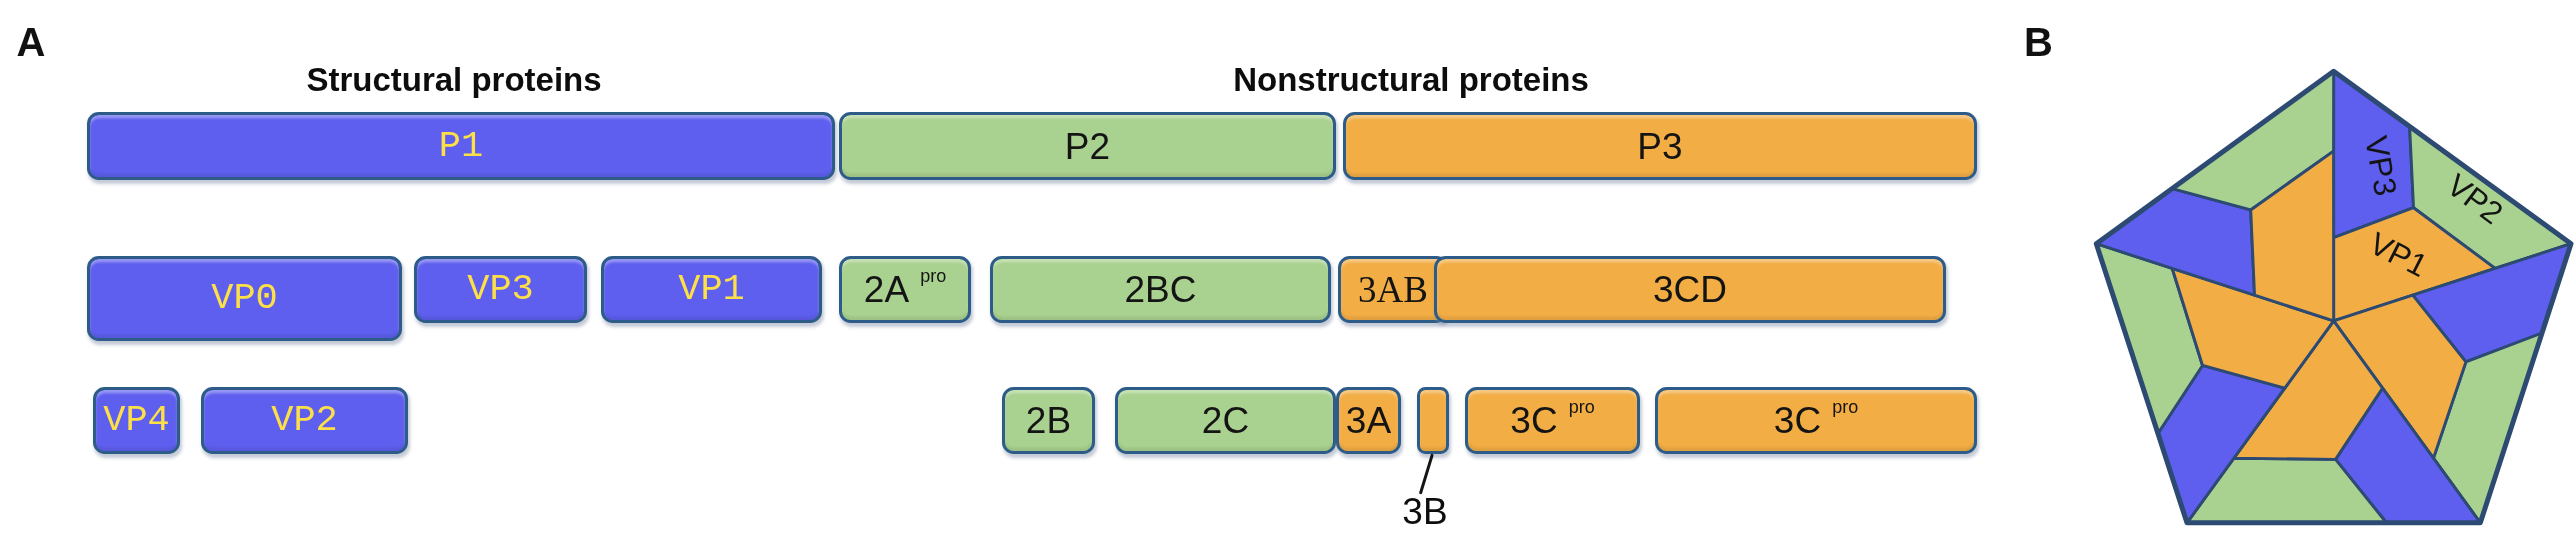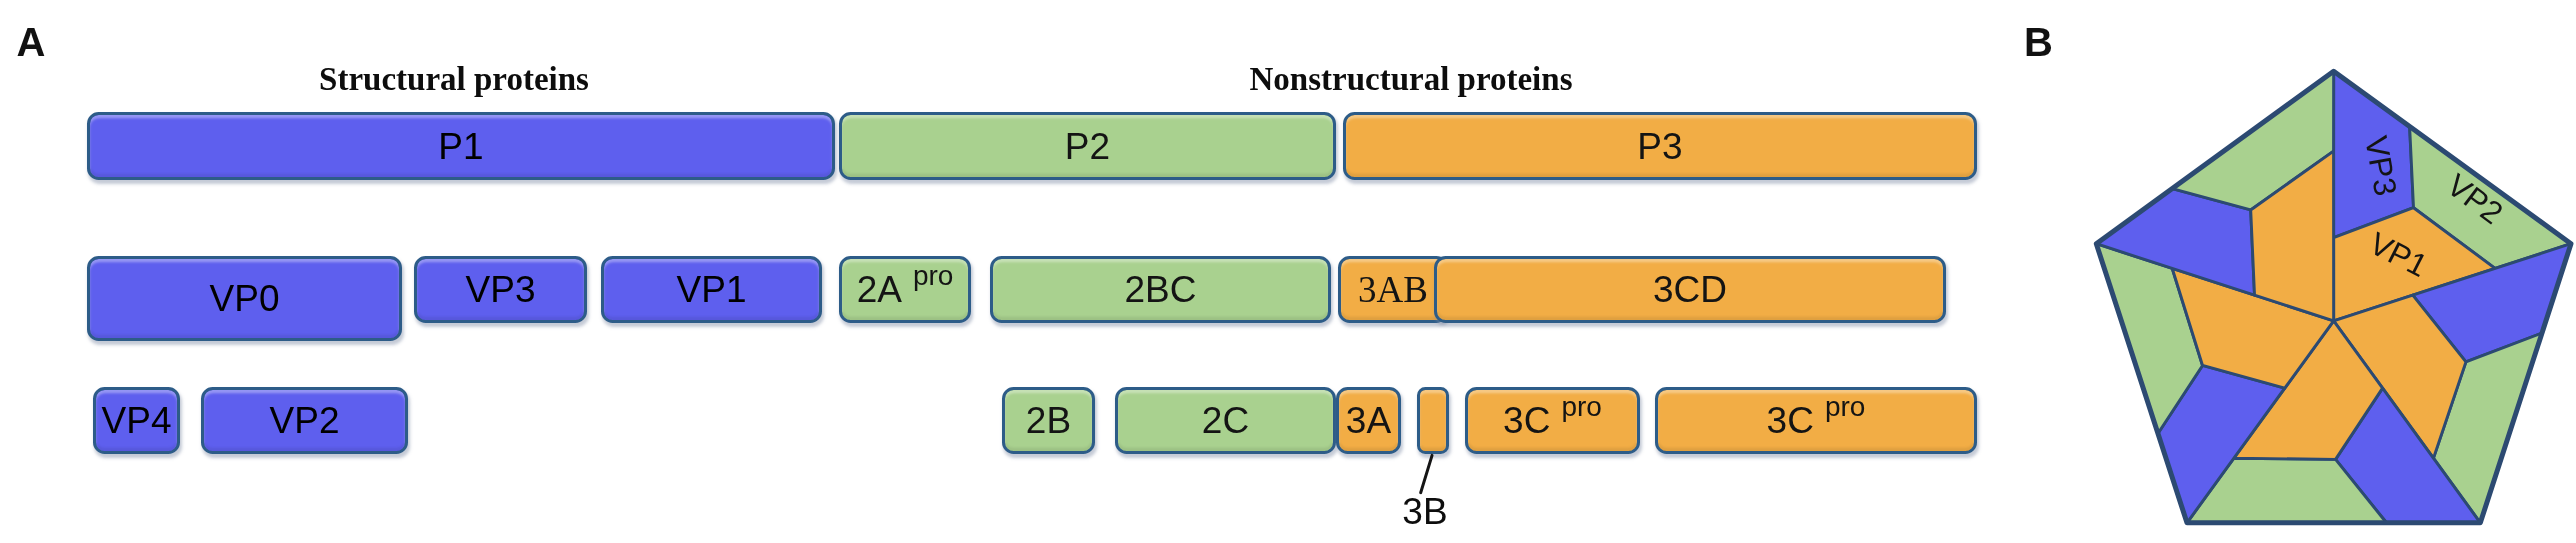--- a/index.html
+++ b/index.html
@@ -12,38 +12,38 @@
   }
   .panel-label{
     position:absolute;
     font-size:40px;font-weight:bold;color:#111;
     line-height:1;
   }
   .heading{
     position:absolute;
     font-size:33px;font-weight:bold;color:#0d0d0d;
     transform:translateX(-50%);
-    white-space:nowrap;line-height:1;font-family:Liberation Serif, serif;
+    white-space:nowrap;line-height:1;
   }
   .seg{
     position:absolute;
     box-sizing:border-box;
     display:flex;align-items:center;justify-content:center;
     border:3.3px solid var(--border);
     border-radius:11.7px;
     font-size:37px;
     line-height:1;
     box-shadow:1.7px 3.3px 3.3px rgba(125,138,165,0.45), inset 0 3.3px 2.5px rgba(255,255,255,0.35), inset 0 -3.3px 2.5px rgba(0,0,0,0.08);
     white-space:nowrap;
   }
-  .seg.blue{background:var(--blue);color:#000000;}
+  .seg.blue{background:var(--blue);color:#fde047;font-family:Liberation Mono, monospace;}
   .seg.green{background:var(--green);color:#141414;}
   .seg.orange{background:var(--orange);color:#141414;}
   .seg .sup{
-    font-size:28px;
+    font-size:18px;
     position:relative;top:-13.3px;margin-left:11px;
   }
   #connector-3b{
     position:absolute;left:1431px;top:454px;
     width:3.3px;height:42px;background:#151515;
     transform-origin:top center;transform:rotate(17deg);
     border-radius:1.7px;
   }
   #label-3b{
     position:absolute;left:1425px;top:493px;

